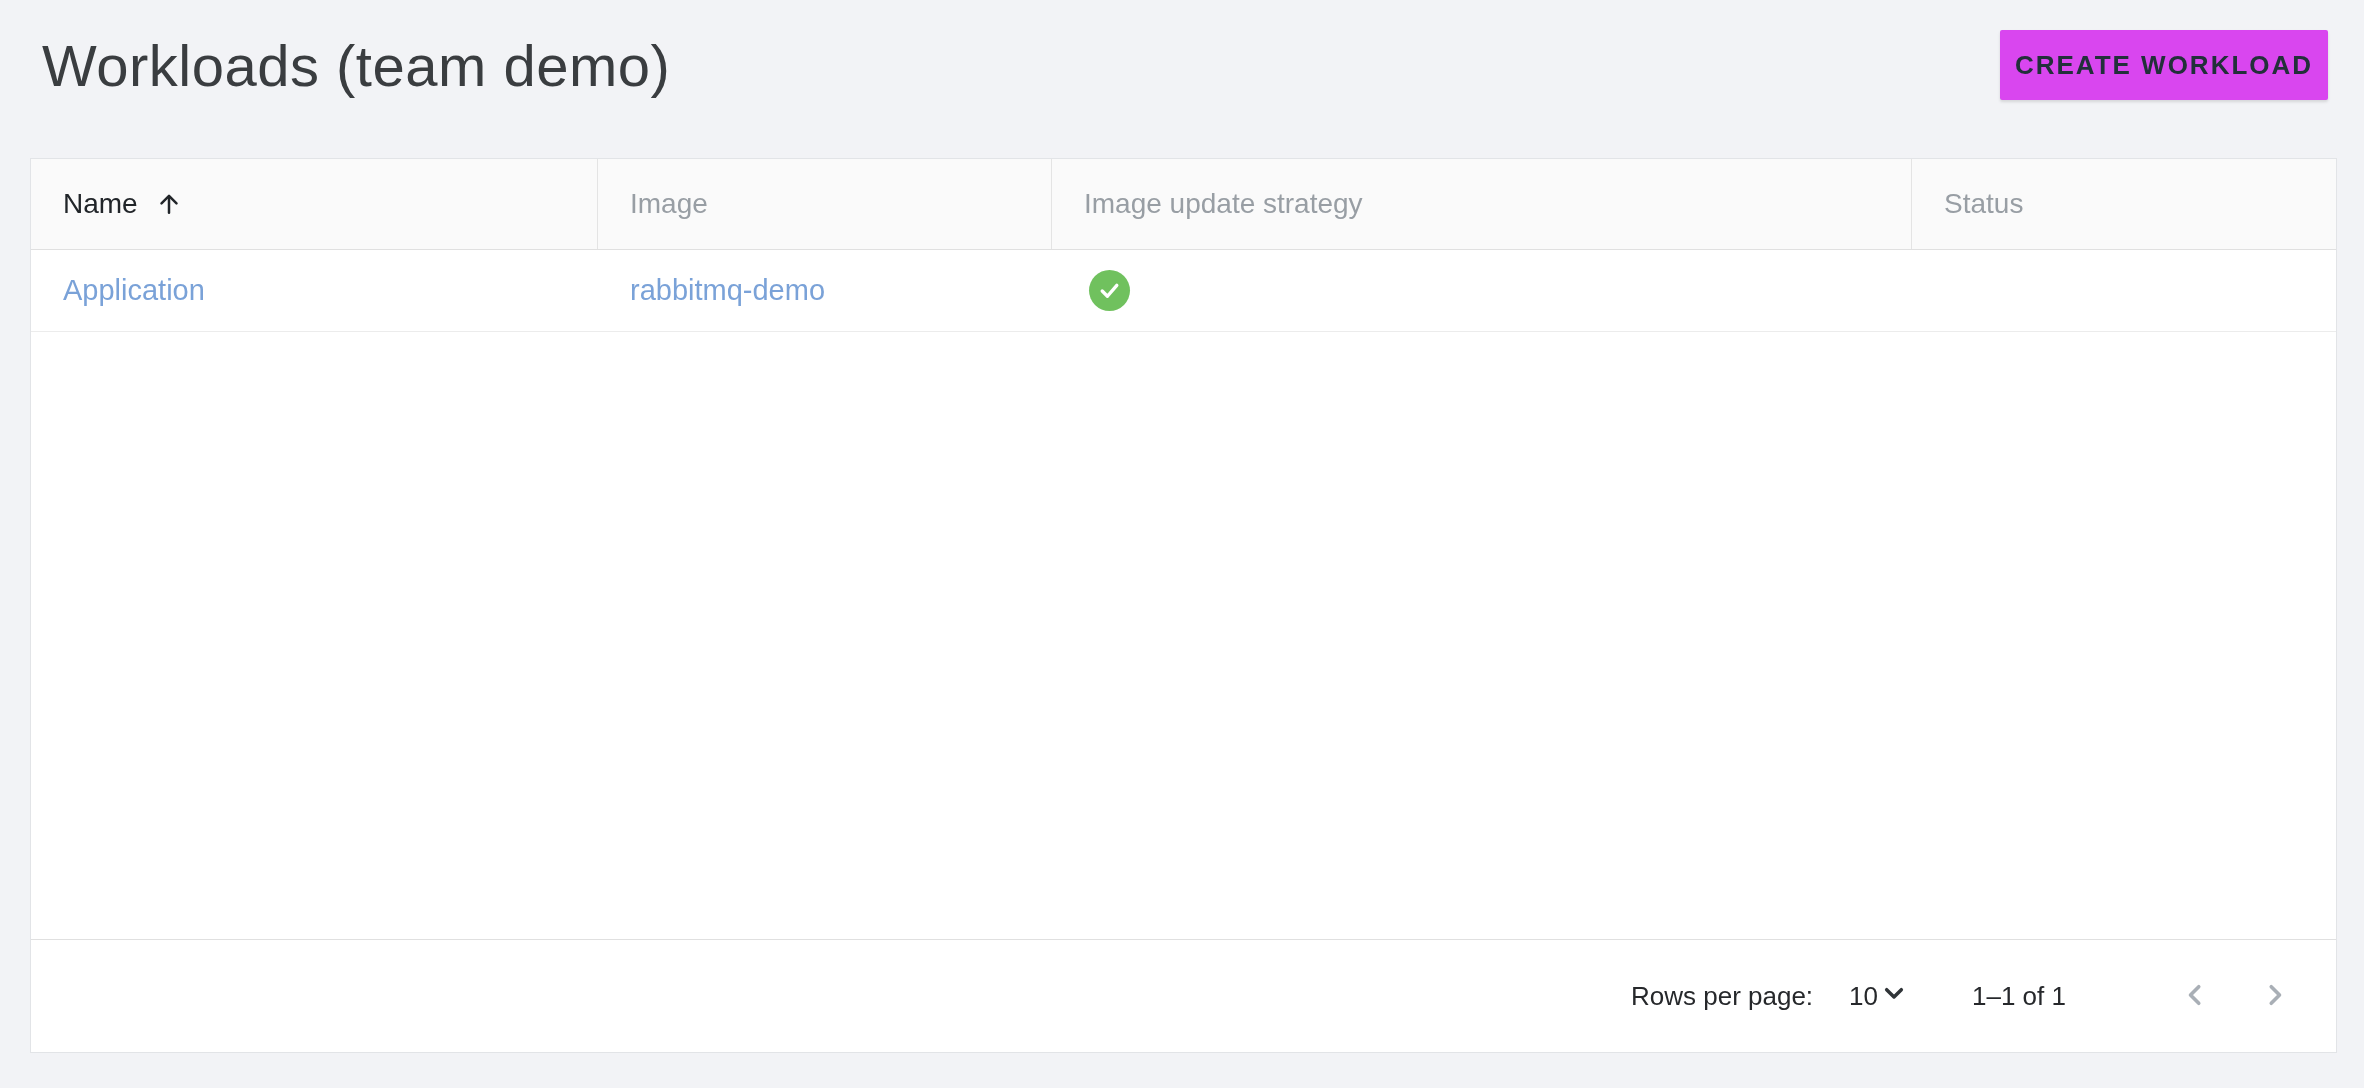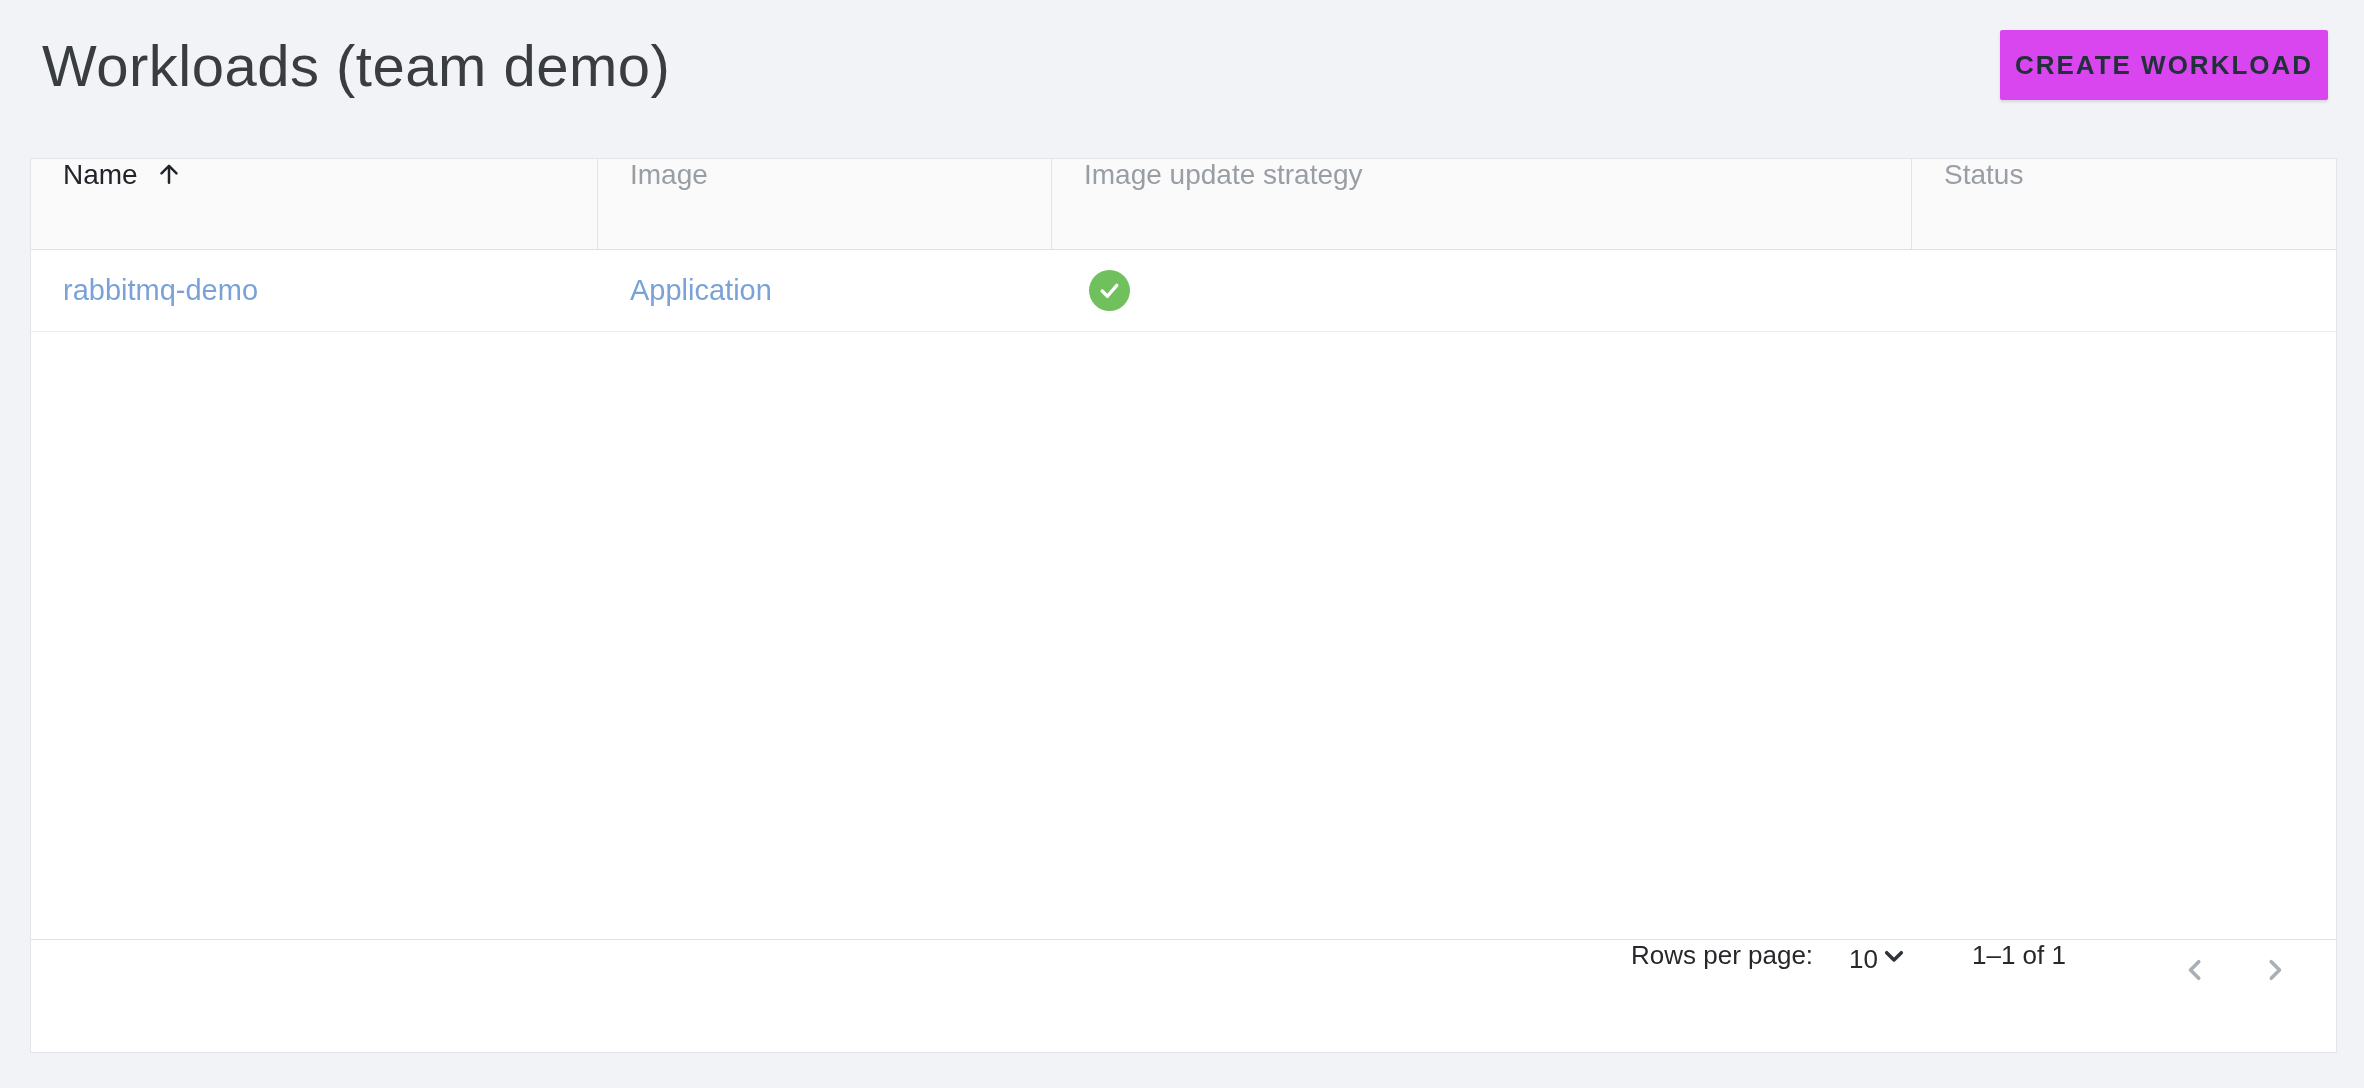--- a/index.html
+++ b/index.html
@@ -53,20 +53,21 @@
     grid-template-columns: 567px 454px 860px 1fr;
   }
   .thead {
     height: 90px;
     background: #fafafa;
     border-bottom: 1px solid #e0e0e0;
     flex: 0 0 auto;
   }
   .th {
     display: flex;
+    align-items: center;
     padding-left: 32px;
     font-size: 28px;
     color: #989ea4;
     border-right: 1px solid #e4e4e4;
     box-sizing: border-box;
   }
   .th:last-child { border-right: none; }
   .th.sorted { color: #212529; }
   .sort-arrow { margin-left: 16px; display: inline-flex; }
   .trow {
@@ -96,21 +97,21 @@
     align-items: center;
     justify-content: center;
     margin-left: 5px;
   }
   .spacer { flex: 1 1 auto; background: #ffffff; }
   .tfoot {
     flex: 0 0 auto;
     height: 112px;
     border-top: 1px solid #e0e0e0;
     display: flex;
-    align-items: flex-start;
+    align-items: center;
     justify-content: flex-end;
     padding-right: 30px;
     font-size: 26px;
     color: #26282b;
     background: #ffffff;
   }
   .rpp-label { margin-right: 36px; }
   .rpp-select {
     display: inline-flex;
     align-items: center;
@@ -157,24 +158,24 @@
     <div class="th">
       <span>Image update strategy</span>
     </div>
     <div class="th">
       <span>Status</span>
     </div>
   </div>
 
   <div class="trow">
     <div class="td">
+      <a class="cell-link">Application</a>
+    </div>
+    <div class="td">
       <a class="cell-link">rabbitmq-demo</a>
-    </div>
-    <div class="td">
-      <a class="cell-link">Application</a>
     </div>
     <div class="td">
       <span class="status-dot">
         <svg width="25" height="25" viewBox="0 0 24 24" fill="none" stroke="#ffffff" stroke-width="3.2" stroke-linecap="round" stroke-linejoin="round">
           <path d="M5 12.5 L10 17.5 L19 7"></path>
         </svg>
       </span>
     </div>
   </div>
 

